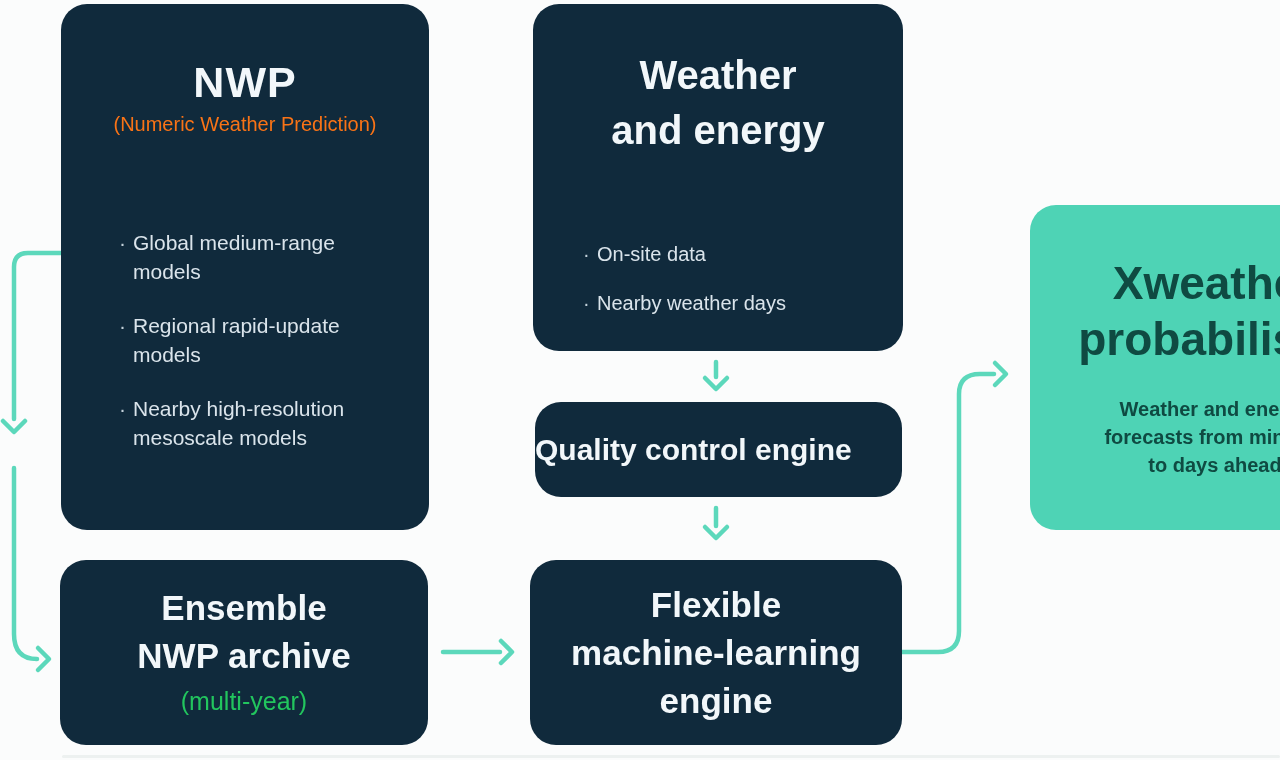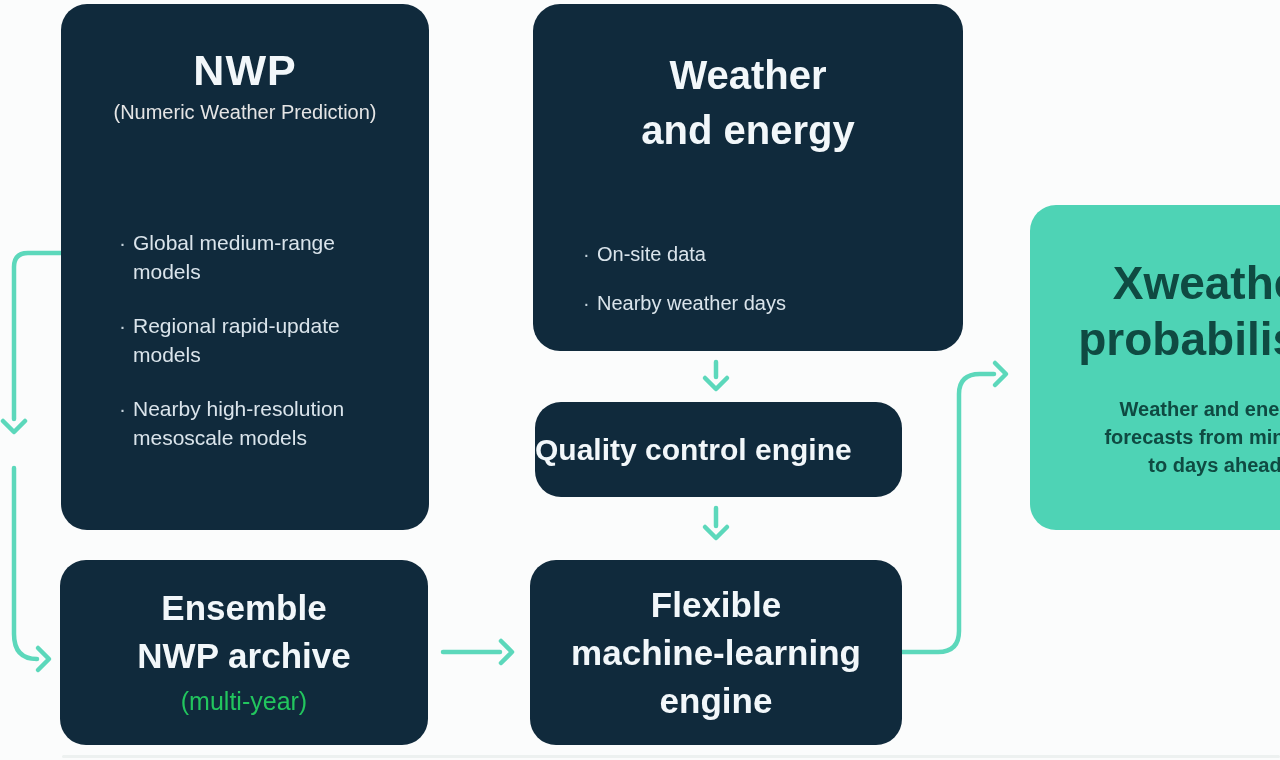--- a/index.html
+++ b/index.html
@@ -9,29 +9,29 @@
     font-family:"Liberation Sans", sans-serif;
   }
   svg.arrows{position:absolute;left:0;top:0;width:1280px;height:760px;}
   svg.arrows path{fill:none;stroke:#5cd8bb;stroke-width:4.5;stroke-linecap:round;stroke-linejoin:round;}
 
   .box{position:absolute;background:#102a3c;border-radius:26px;color:#f2f7fa;box-sizing:border-box;}
   .box-accent{background:#4ed3b5;color:#0f4a42;}
 
   
   .nwp{left:61px;top:4px;width:368px;height:526px;text-align:center;}
-  .nwp-title{margin-top:42px;font-size:43px;font-weight:700;letter-spacing:1px;}
-  .nwp-sub{margin-top:6px;font-size:20px;font-weight:400;color:#e5e5e5;}
+  .nwp-title{margin-top:54px;font-size:43px;font-weight:700;letter-spacing:1px;}
+  .nwp-sub{margin-top:6px;font-size:20px;font-weight:400;color:#f97316;}
   .nwp-bullets{position:absolute;left:58px;top:224px;margin:0;padding:0;list-style:none;text-align:left;}
   .nwp-bullets li{display:flex;margin-bottom:25px;font-size:21px;line-height:29px;font-weight:500;color:#dae4eb;}
   .dot{width:14px;flex:0 0 14px;color:#c4d2db;}
   .nwp-bullets .btxt{width:245px;}
 
   
-  .obs{left:533px;top:4px;width:430px;height:347px;border-radius:27px;}
+  .obs{left:533px;top:4px;width:370px;height:347px;}
   .obs-title{margin-top:44px;text-align:center;font-size:40px;line-height:55px;font-weight:700;}
   .obs-bullets{position:absolute;left:50px;top:238px;margin:0;padding:0;list-style:none;}
   .obs-bullets li{display:flex;margin-bottom:25px;font-size:20px;line-height:24px;font-weight:500;color:#dae4eb;}
 
   
   .qc{left:535px;top:402px;width:367px;height:95px;display:flex;align-items:center;justify-content:flex-start;}
   .qc-title{font-size:30px;font-weight:600;}
 
   
   .ens{left:60px;top:560px;width:368px;height:185px;display:flex;flex-direction:column;align-items:center;justify-content:center;text-align:center;}

